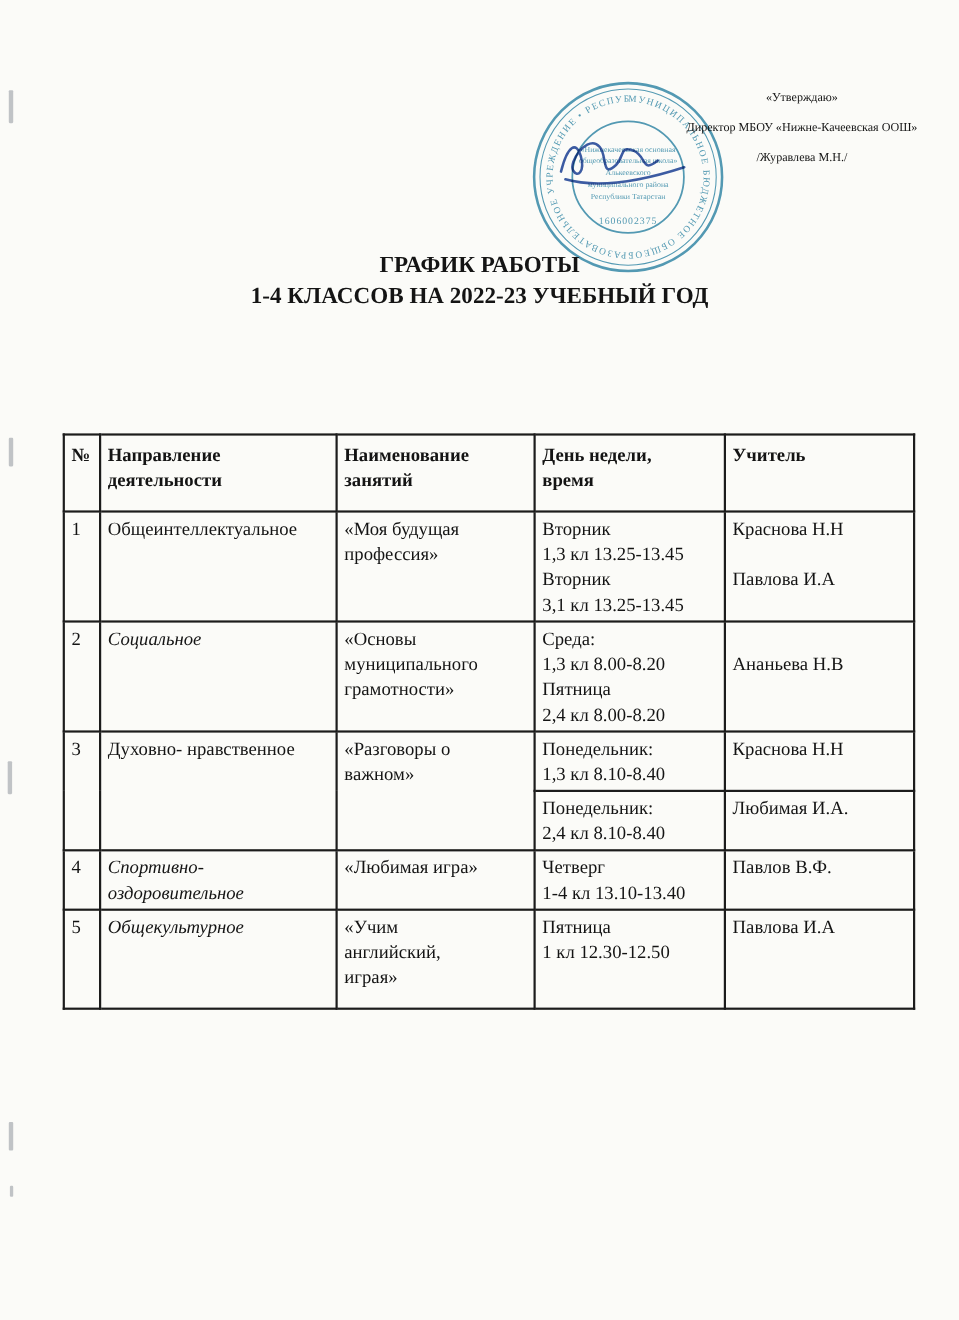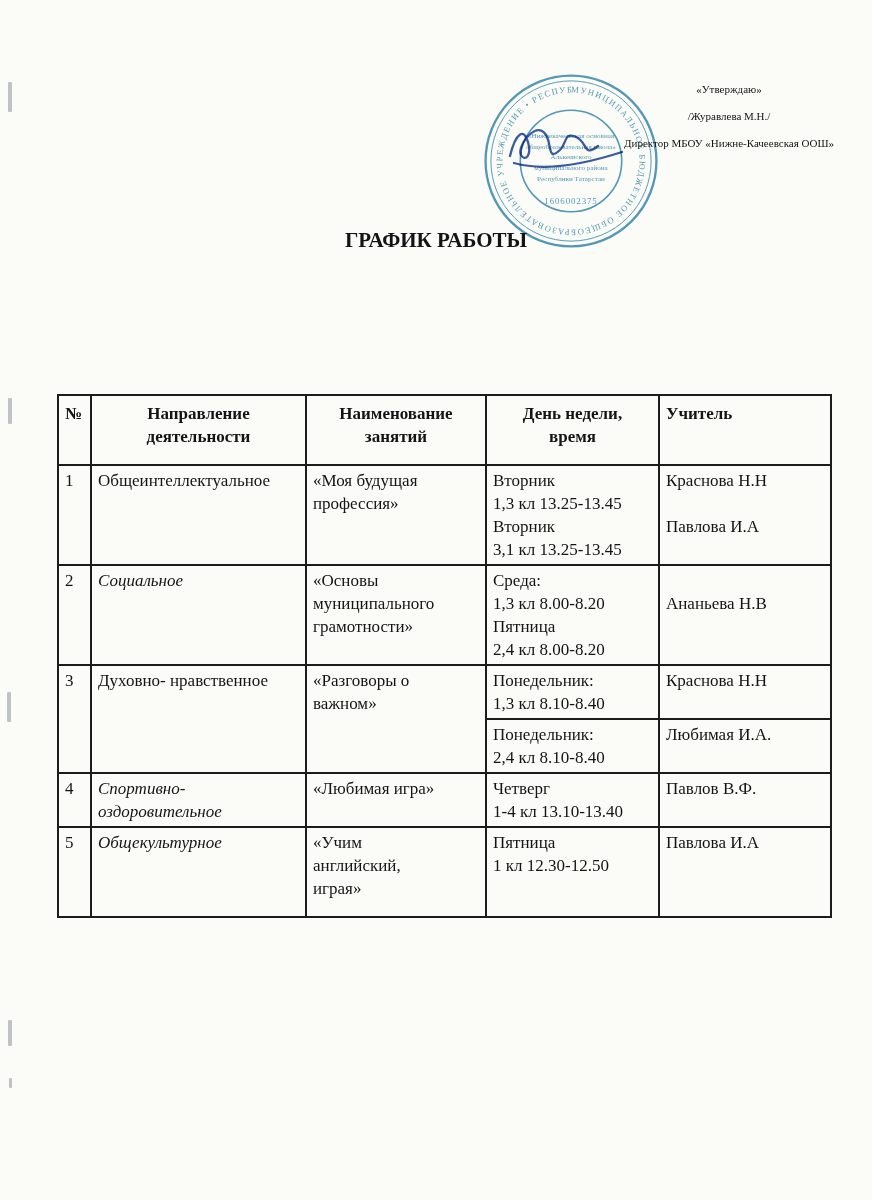--- a/index.html
+++ b/index.html
@@ -49,40 +49,40 @@
     border-collapse:collapse;table-layout:fixed;width:773px;
   }
   .sched-table td,.sched-table th{
     border:2px solid #1c1c1c;
     vertical-align:top;
     padding:3px 6px;
     font-size:17px;line-height:23px;
     text-align:left;
     overflow:hidden;
   }
-  .sched-table th{font-weight:bold;text-align:center;vertical-align:top;padding-top:6px;}
+  .sched-table th{font-weight:bold;vertical-align:top;padding-top:6px;}
   .sched-table th.al{text-align:left;}
   .pre{white-space:pre-line;}
   .ctr-cell{text-align:center;font-style:italic;}
 </style>
 </head>
 <body>
 
 <div class="page">
 
   <div class="artifact" style="left:8px;top:82px;width:4px;height:30px;"></div>
   <div class="artifact" style="left:8px;top:398px;width:4px;height:26px;"></div>
   <div class="artifact" style="left:7px;top:692px;width:4px;height:30px;"></div>
   <div class="artifact" style="left:8px;top:1020px;width:4px;height:26px;"></div>
   <div class="artifact" style="left:9px;top:1078px;width:3px;height:10px;"></div>
 
   <div class="approval">
     <div>«Утверждаю»</div>
+    <div>Директор МБОУ «Нижне-Качеевская ООШ»</div>
     <div>/Журавлева М.Н./</div>
-    <div>Директор МБОУ «Нижне-Качеевская ООШ»</div>
   </div>
 
   <svg class="stamp" viewBox="0 0 200 200">
     <circle cx="100" cy="100" r="96" fill="none" stroke="#2e86a8" stroke-width="2.6"></circle>
     <circle cx="100" cy="100" r="90" fill="none" stroke="#2e86a8" stroke-width="1.1"></circle>
     <circle cx="100" cy="100" r="57" fill="none" stroke="#2e86a8" stroke-width="1.8"></circle>
     <defs>
       <path id="ringPath" d="M 100 23 A 77 77 0 1 1 99.9 23"></path>
     </defs>
     <text class="ring-t">
@@ -98,20 +98,21 @@
 
   <svg class="signature" viewBox="0 0 136 64">
     <g fill="none" stroke="#2d4fa0" stroke-width="2.3" stroke-linecap="round" opacity="0.92">
       <path d="M10 40 C16 16, 24 12, 28 26 C32 40, 25 46, 21 39 C17 31, 32 10, 42 15 C54 21, 45 48, 60 34 C68 26, 63 16, 76 21 C88 26, 83 42, 98 30"></path>
       <path d="M14 47 C42 55, 82 49, 122 36"></path>
     </g>
   </svg>
 
   <div class="doc-title">
     <div>ГРАФИК РАБОТЫ</div>
+    <div>1-4 КЛАССОВ НА 2022-23 УЧЕБНЫЙ ГОД</div>
   </div>
 
   <table class="sched-table">
     <colgroup>
       <col style="width:33px">
         <col style="width:215px">
         <col style="width:180px">
         <col style="width:173px">
         <col style="width:172px">
     </colgroup>

